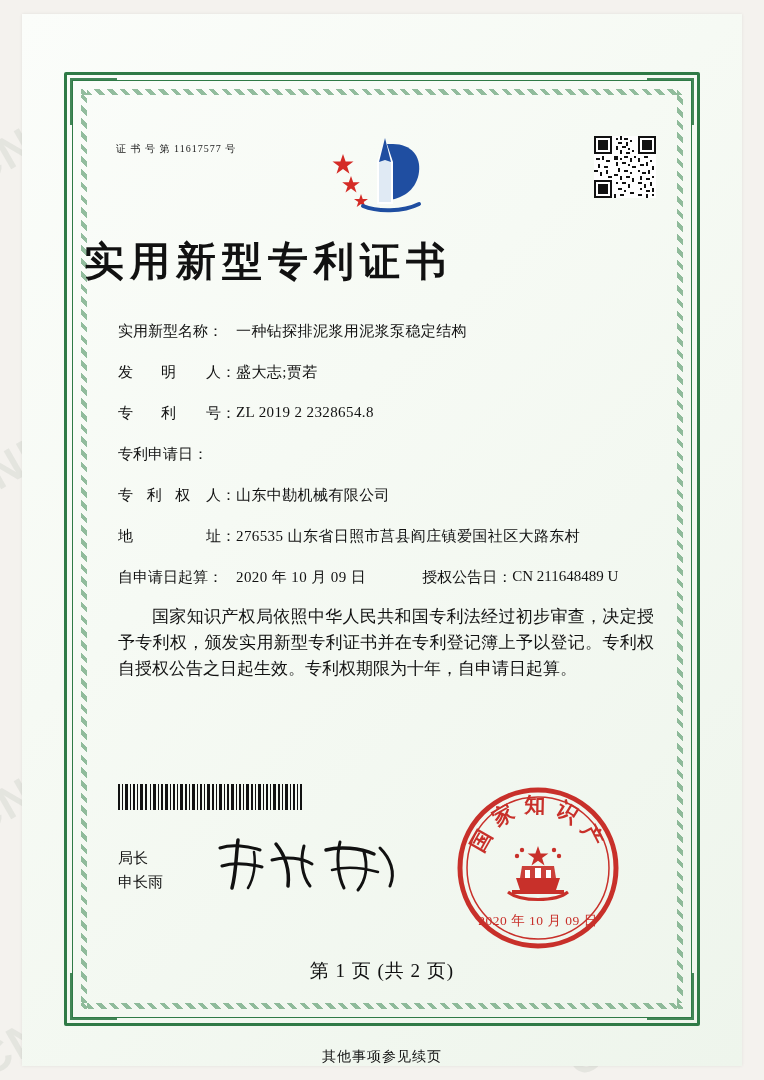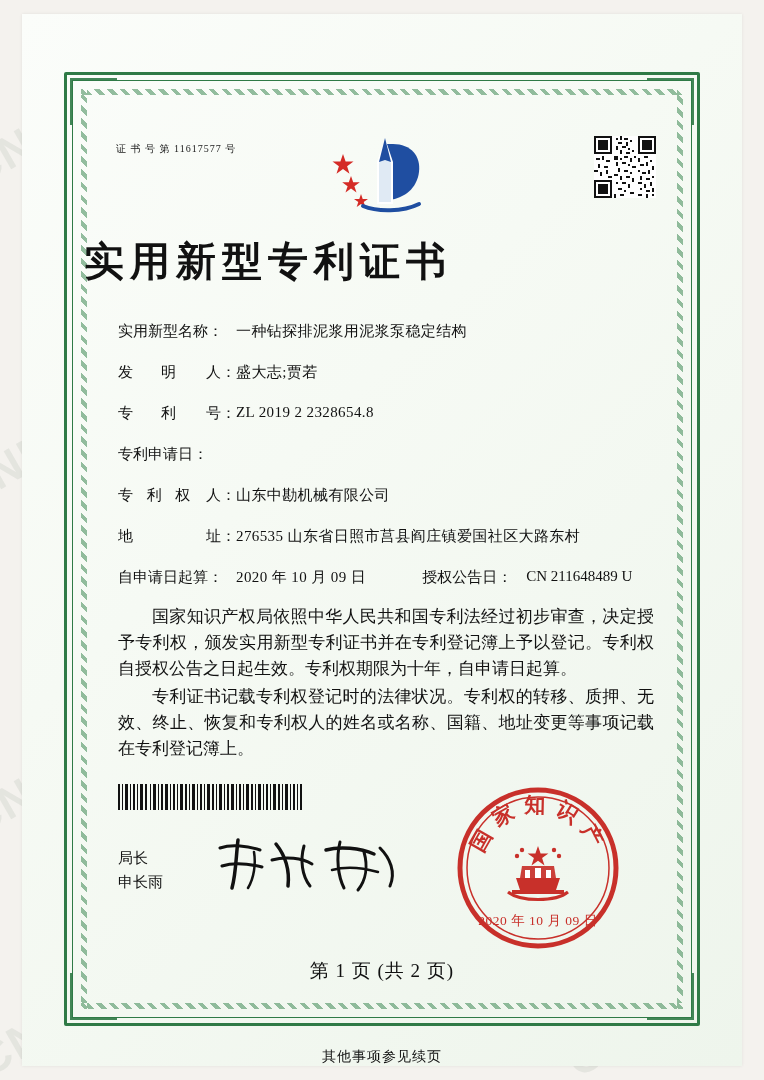--- a/index.html
+++ b/index.html
@@ -171,21 +171,20 @@
   .field-value {
     flex: 1;
     letter-spacing: 0.4px;
   }
   .field-row.dual .field-value { flex: 0 0 auto; }
   .field-row.dual .second-label {
     margin-left: 56px;
     white-space: nowrap;
   }
   .field-row.dual .second-value {
-    margin-left: 14px;
     white-space: nowrap;
   }
 
   .paragraphs {
     position: absolute;
     top: 510px;
     left: 34px;
     right: 26px;
     font-size: 17px;
     line-height: 26px;
@@ -452,21 +451,20 @@
         <div class="field-label">自申请日起算：</div>
         <div class="field-value">2020 年 10 月 09 日</div>
         <div class="second-label">授权公告日：</div>
         <div class="second-value">CN 211648489 U</div>
       </div>
 
     </div>
 
     <div class="paragraphs">
       <p>国家知识产权局依照中华人民共和国专利法经过初步审查，决定授予专利权，颁发实用新型专利证书并在专利登记簿上予以登记。专利权自授权公告之日起生效。专利权期限为十年，自申请日起算。</p>
-      <p>专利证书记载专利权登记时的法律状况。专利权的转移、质押、无效、终止、恢复和专利权人的姓名或名称、国籍、地址变更等事项记载在专利登记簿上。</p>
     </div>
 
     <div class="barcode">
       <svg viewBox="0 0 184 26" width="184" height="26" shape-rendering="crispEdges">
         <rect width="184" height="26" fill="transparent"></rect>
         <g fill="#111111">
           <rect x="0" y="0" width="2" height="26"></rect>
             <rect x="4" y="0" width="1" height="26"></rect>
           <rect x="7" y="0" width="3" height="26"></rect>
             <rect x="12" y="0" width="1" height="26"></rect>

